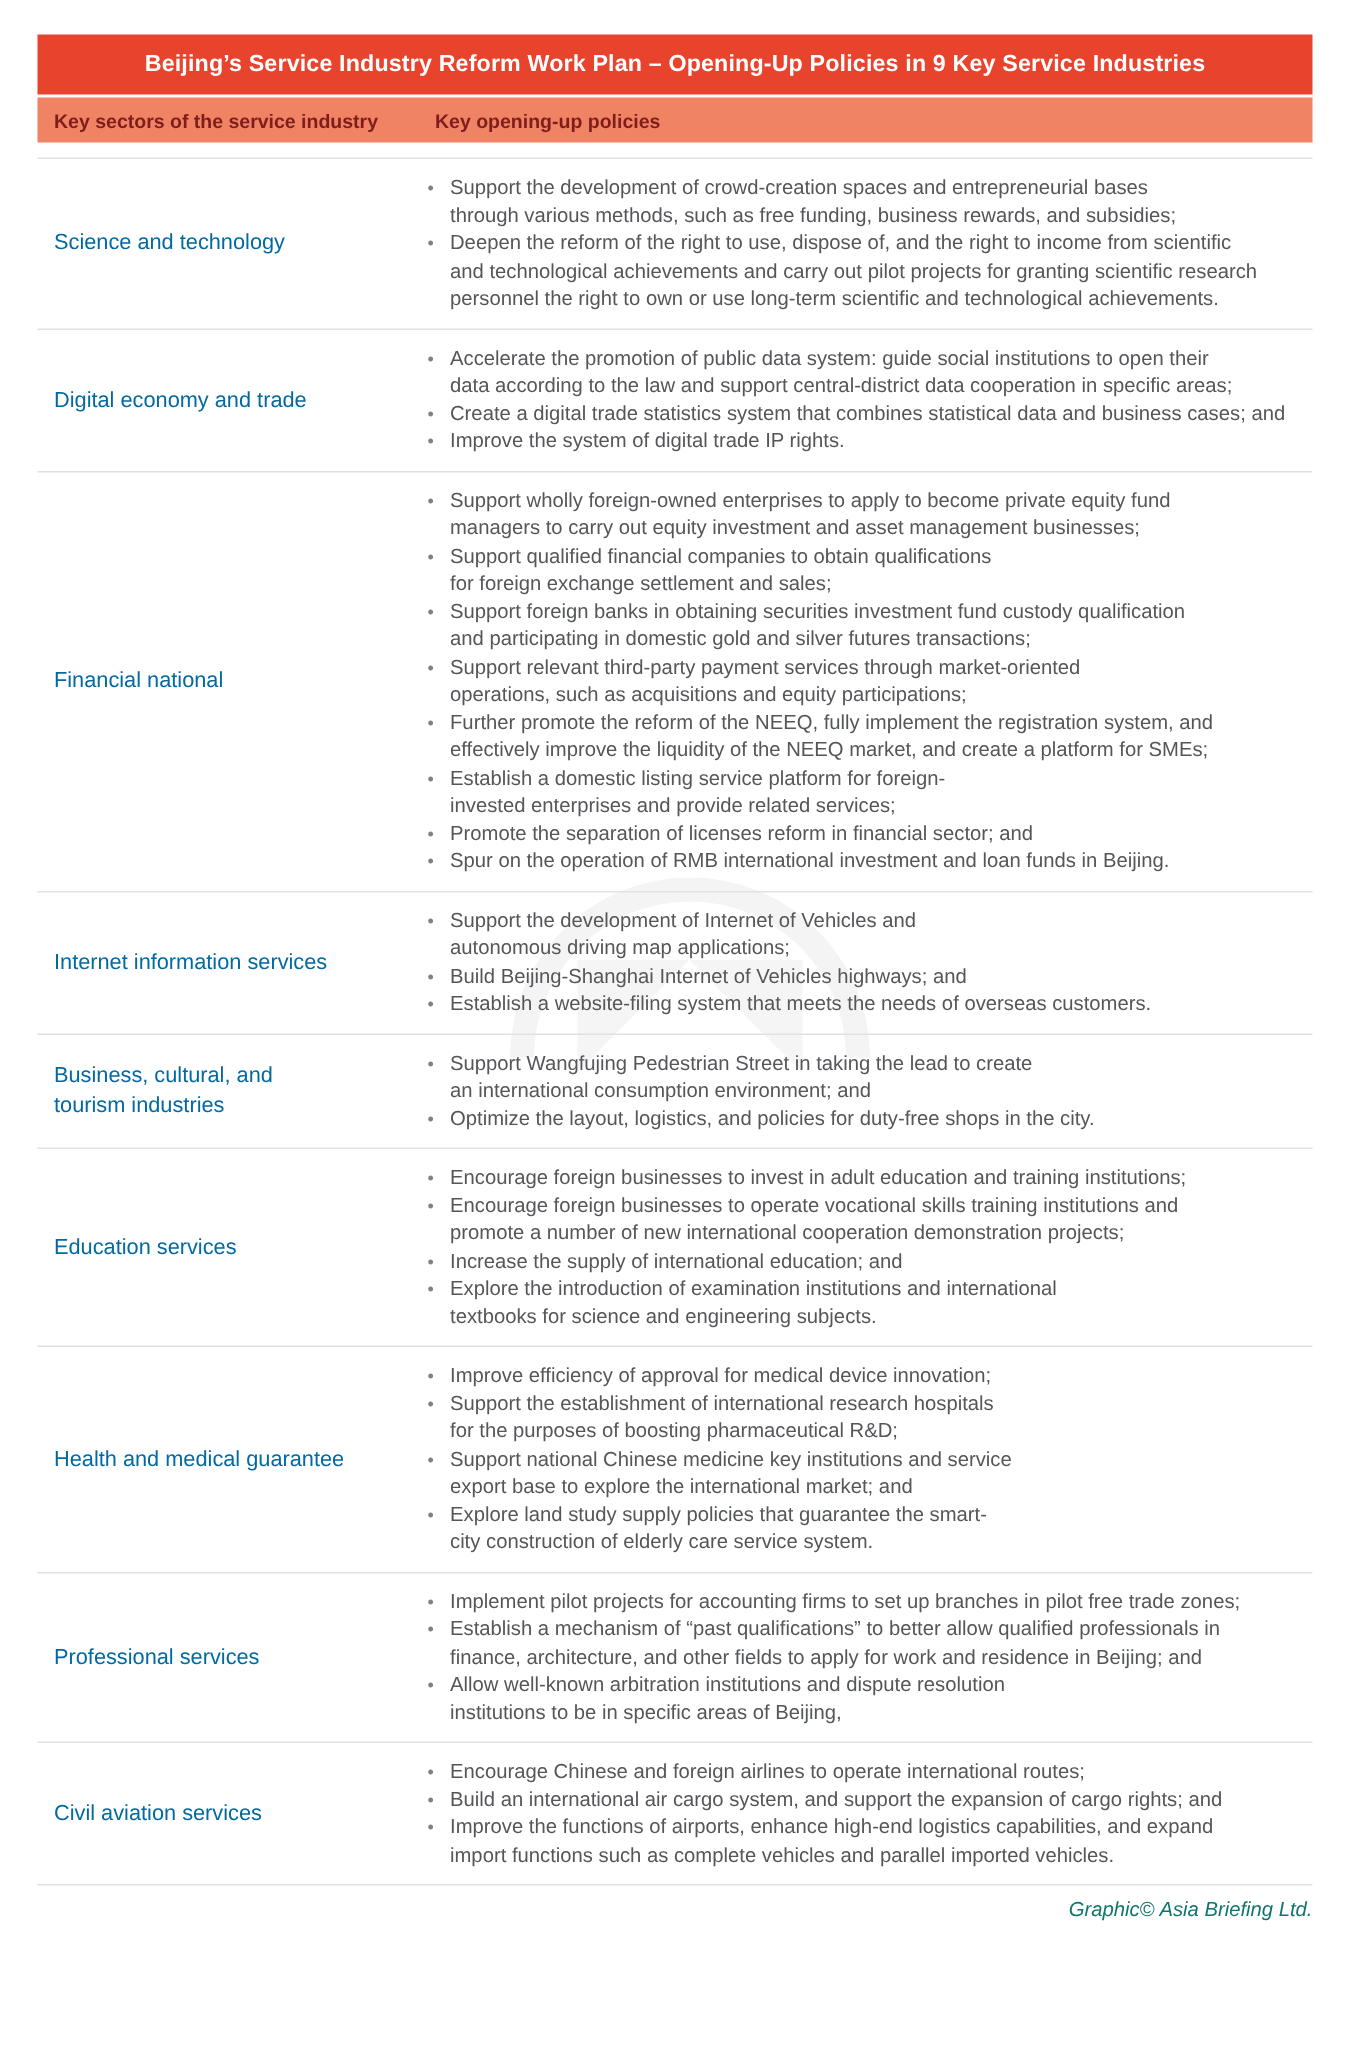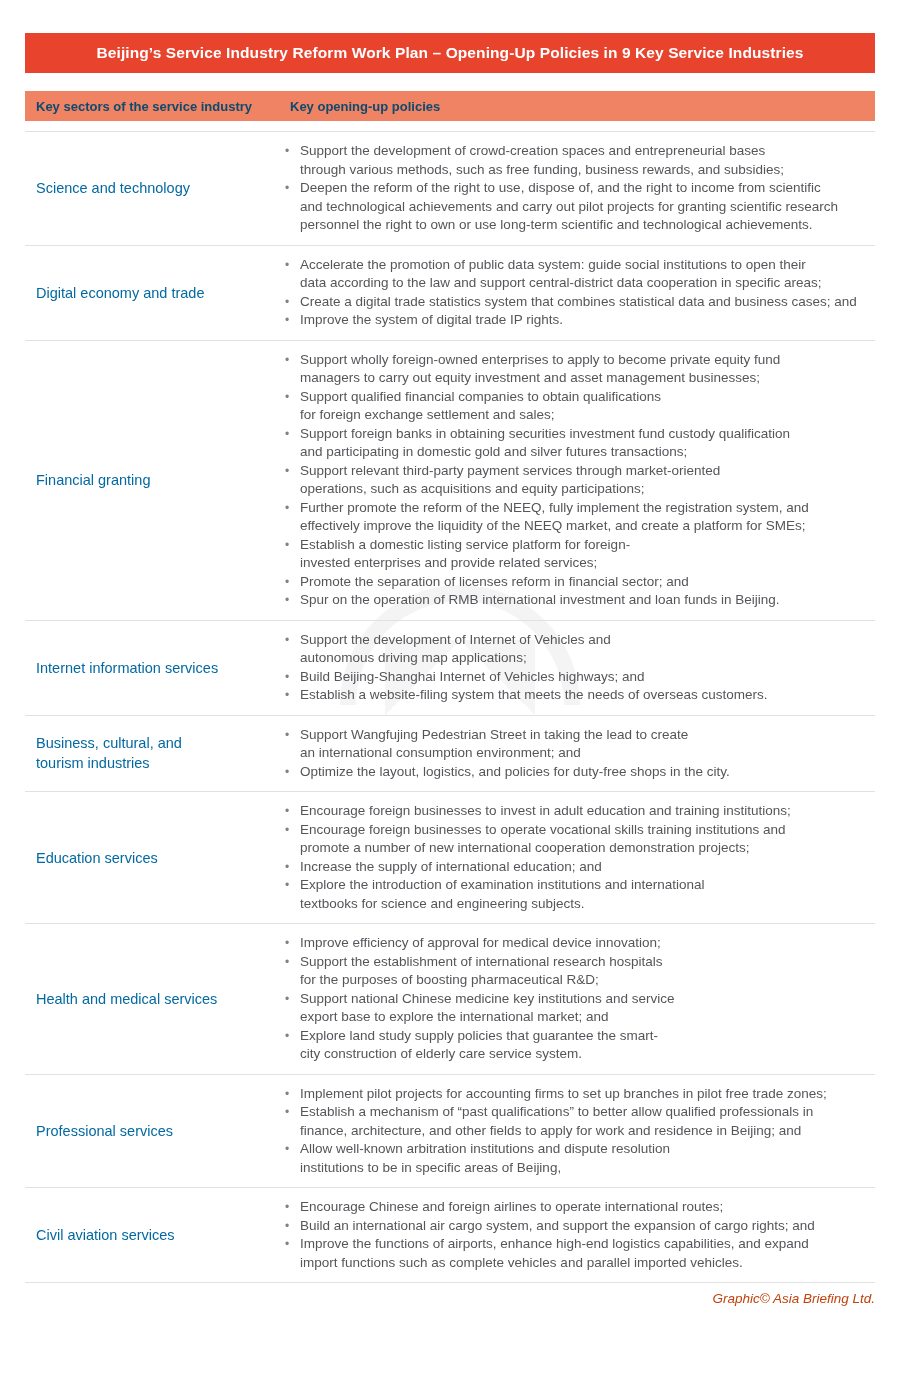--- a/index.html
+++ b/index.html
@@ -9,38 +9,38 @@
   .page {
     position: relative;
     width: 900px;
     height: 1378px;
     background: #ffffff;
     overflow: hidden;
   }
 
   .title-bar {
     position: relative;
-    margin: 33px 25px 0 25px;
+    margin: 23px 25px 0 25px;
     height: 40px;
     background: #e8432d;
     color: #ffffff;
     font-size: 15.5px;
     font-weight: bold;
     text-align: center;
     line-height: 40px;
     letter-spacing: 0.1px;
     z-index: 2;
   }
 
   .col-header {
     position: relative;
-    margin: 18px 25px 0 25px;
+    margin: 2px 25px 0 25px;
     height: 30px;
     background: #ef8364;
-    color: #0c4a6e;
+    color: #7f1d1d;
     font-size: 13px;
     font-weight: bold;
     display: flex;
     align-items: center;
     padding-left: 11px;
     z-index: 2;
   }
   .col-header .col1 { width: 254px; }
   .col-header .col2 { flex: 1; }
 
@@ -88,21 +88,21 @@
     color: #808184;
     font-size: 12px;
   }
 
   .footer {
     position: relative;
     margin: 8px 25px 16px 25px;
     text-align: right;
     font-style: italic;
     font-size: 13.5px;
-    color: #c2410c;
+    color: #0f766e;
     z-index: 2;
   }
 
   
   .watermark {
     position: absolute;
     left: 330px;
     top: 585px;
     width: 260px;
     height: 250px;
@@ -164,21 +164,21 @@
       <div class="sector">Digital economy and trade</div>
       <ul class="policies">
           <li>Accelerate the promotion of public data system: guide social institutions to open their
 data according to the law and support central-district data cooperation in specific areas;</li>
           <li>Create a digital trade statistics system that combines statistical data and business cases; and</li>
           <li>Improve the system of digital trade IP rights.</li>
         </ul>
     </div>
 
     <div class="row">
-      <div class="sector">Financial granting</div>
+      <div class="sector">Financial national</div>
       <ul class="policies">
           <li>Support wholly foreign-owned enterprises to apply to become private equity fund
 managers to carry out equity investment and asset management businesses;</li>
           <li>Support qualified financial companies to obtain qualifications
 for foreign exchange settlement and sales;</li>
           <li>Support foreign banks in obtaining securities investment fund custody qualification
 and participating in domestic gold and silver futures transactions;</li>
           <li>Support relevant third-party payment services through market-oriented
 operations, such as acquisitions and equity participations;</li>
           <li>Further promote the reform of the NEEQ, fully implement the registration system, and
@@ -216,21 +216,21 @@
           <li>Encourage foreign businesses to invest in adult education and training institutions;</li>
           <li>Encourage foreign businesses to operate vocational skills training institutions and
 promote a number of new international cooperation demonstration projects;</li>
           <li>Increase the supply of international education; and</li>
           <li>Explore the introduction of examination institutions and international
 textbooks for science and engineering subjects.</li>
         </ul>
     </div>
 
     <div class="row">
-      <div class="sector">Health and medical services</div>
+      <div class="sector">Health and medical guarantee</div>
       <ul class="policies">
           <li>Improve efficiency of approval for medical device innovation;</li>
           <li>Support the establishment of international research hospitals
 for the purposes of boosting pharmaceutical R&amp;D;</li>
           <li>Support national Chinese medicine key institutions and service
 export base to explore the international market; and</li>
           <li>Explore land study supply policies that guarantee the smart-
 city construction of elderly care service system.</li>
         </ul>
     </div>

